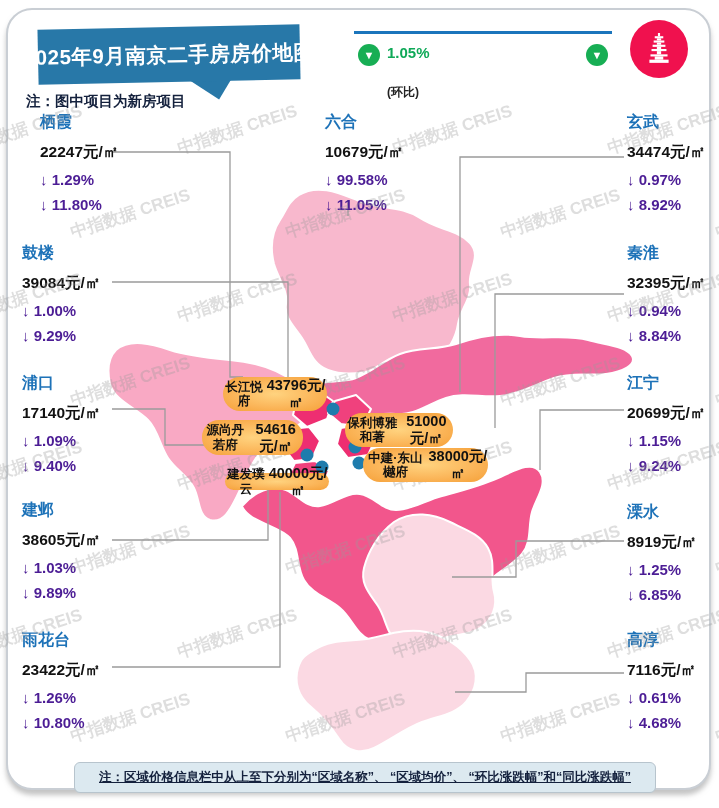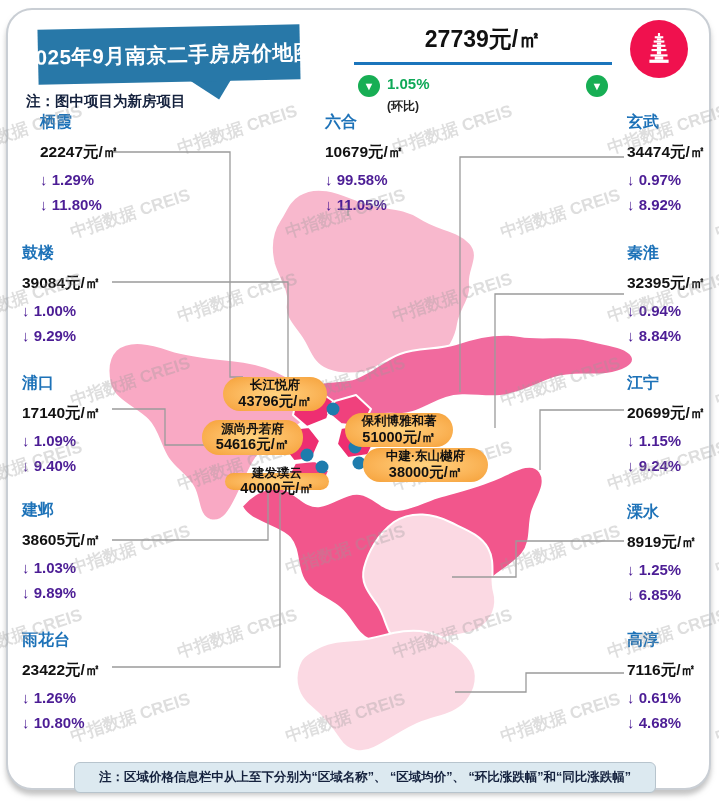--- a/index.html
+++ b/index.html
@@ -34,52 +34,52 @@
   .citystat{position:absolute;left:352px;top:24px;width:262px;z-index:5;text-align:center;}
   .citystat .price{font-size:23px;font-weight:bold;color:#111;}
   .citystat .rule{height:3px;background:#1B75BC;margin:7px 2px 8px 2px;}
   .stat-row{display:flex;justify-content:space-between;padding:0 6px;}
   .stat-item{display:flex;align-items:flex-start;gap:7px;}
   .dcirc{
     width:22px;height:22px;border-radius:50%;background:#17AE54;flex:0 0 auto;
     color:#fff;font-size:11px;line-height:22px;text-align:center;margin-top:2px;
   }
   .sval{font-size:15px;font-weight:bold;color:#0FA958;line-height:22px;}
-  .slab{font-size:12px;font-weight:bold;color:#222;margin-top:3px;text-align:left;}
+  .slab{font-size:12px;font-weight:bold;color:#222;margin-top:20px;text-align:left;}
   .logo{
     position:absolute;left:630px;top:20px;width:58px;height:58px;border-radius:50%;
     background:#F0114E;z-index:5;display:flex;align-items:center;justify-content:center;
   }
   .logo svg{width:26px;height:32px;}
   
   .district{position:absolute;width:105px;z-index:3;}
   .d-name{font-size:16px;font-weight:bold;color:#1D72B8;margin-bottom:9px;}
   .d-price{font-size:15.5px;font-weight:bold;color:#111;margin-bottom:8px;white-space:nowrap;}
   .d-mom,.d-yoy{font-size:15px;font-weight:bold;color:#4c1d95;margin-bottom:8px;white-space:nowrap;}
   
   .bubble{
     position:absolute;z-index:6;border-radius:17px;
     background:radial-gradient(ellipse at center,#FFD37F 0%,#FBB65A 55%,#F5A038 100%);
-    display:flex;flex-direction:column;align-items:center;justify-content:center;
+    display:flex;flex-direction:row;align-items:center;justify-content:center;
     text-align:center;line-height:1.15;
   }
   .b-name{font-size:12.5px;font-weight:bold;color:#111;}
   .b-price{font-size:14.5px;font-weight:bold;color:#111;}
   
   #mapsvg{position:absolute;left:0;top:0;z-index:2;}
   .wm{
     position:absolute;z-index:4;color:#9a9a9a;opacity:.32;font-size:17px;
     transform:rotate(-18deg);white-space:nowrap;pointer-events:none;font-weight:bold;
   }
   
   .footer-note{
     position:absolute;left:74px;top:762px;width:572px;z-index:5;
     background:#DCE9F0;border:1px solid #b7c4cd;border-radius:6px;
     padding:6px 4px;text-align:center;
-    font-size:12.5px;font-weight:bold;color:#14213d;
+    font-size:12.5px;font-weight:bold;color:#14213d;text-decoration:underline;
   }
 </style>
 </head>
 <body>
 
 <div class="frame"></div>
 
 <svg id="mapsvg" width="719" height="808" viewBox="0 0 719 808">
   <g stroke="#ffffff" stroke-width="2" stroke-linejoin="round">
 
@@ -125,21 +125,20 @@
   </g>
 </svg>
 
 <div class="banner-tail"></div>
 <div class="banner">
   <div class="banner-title">2025年9月南京二手房房价地图</div>
 </div>
 <div class="header-note">注：图中项目为新房项目</div>
 
 <div class="citystat">
-  <div class="price">27739元/㎡</div>
   <div class="rule"></div>
   <div class="stat-row">
     <div class="stat-item">
       <div class="dcirc">▼</div>
       <div>
         <div class="sval">1.05%</div>
         <div class="slab">(环比)</div>
       </div>
     </div>
     <div class="stat-item">

